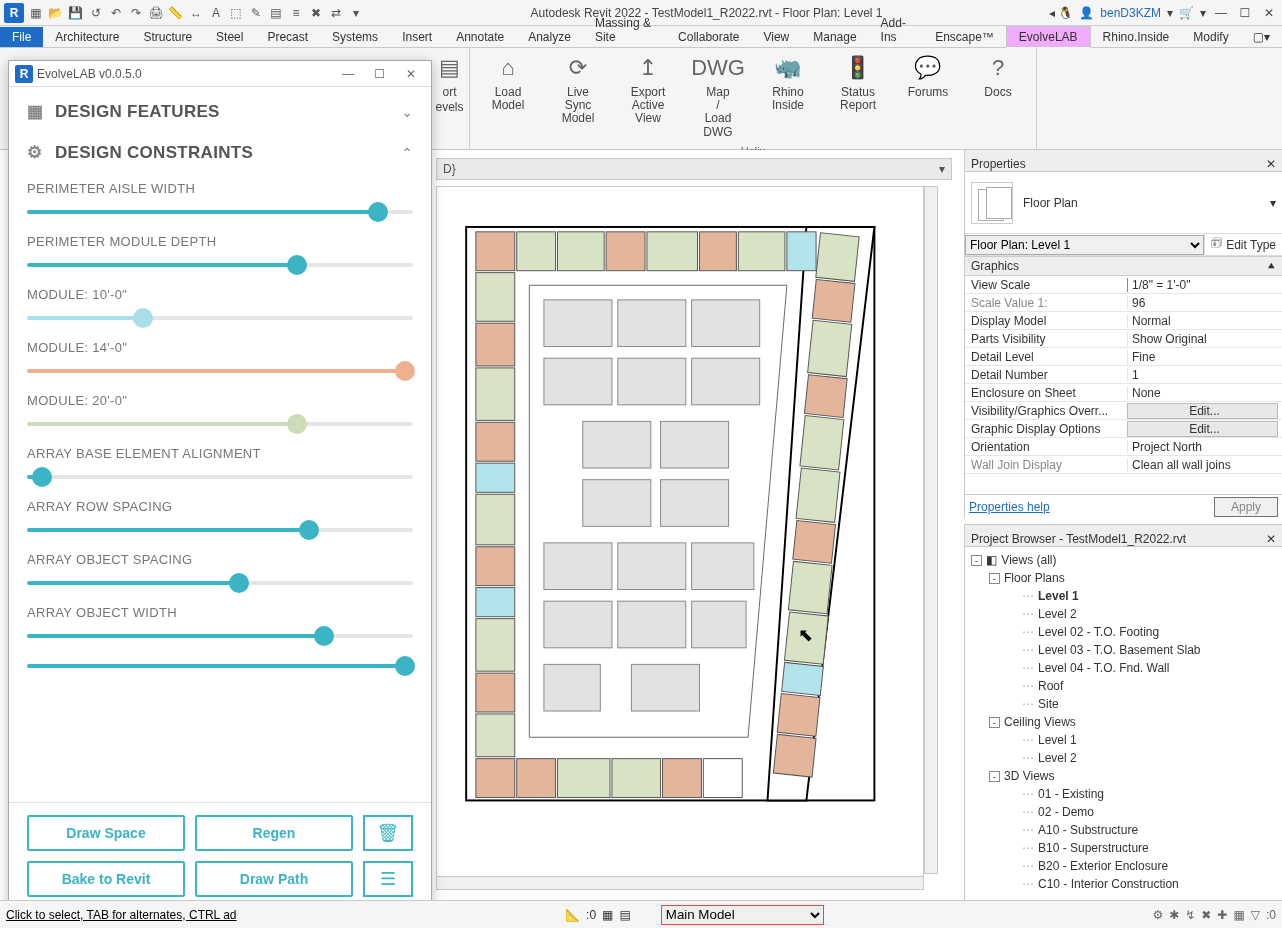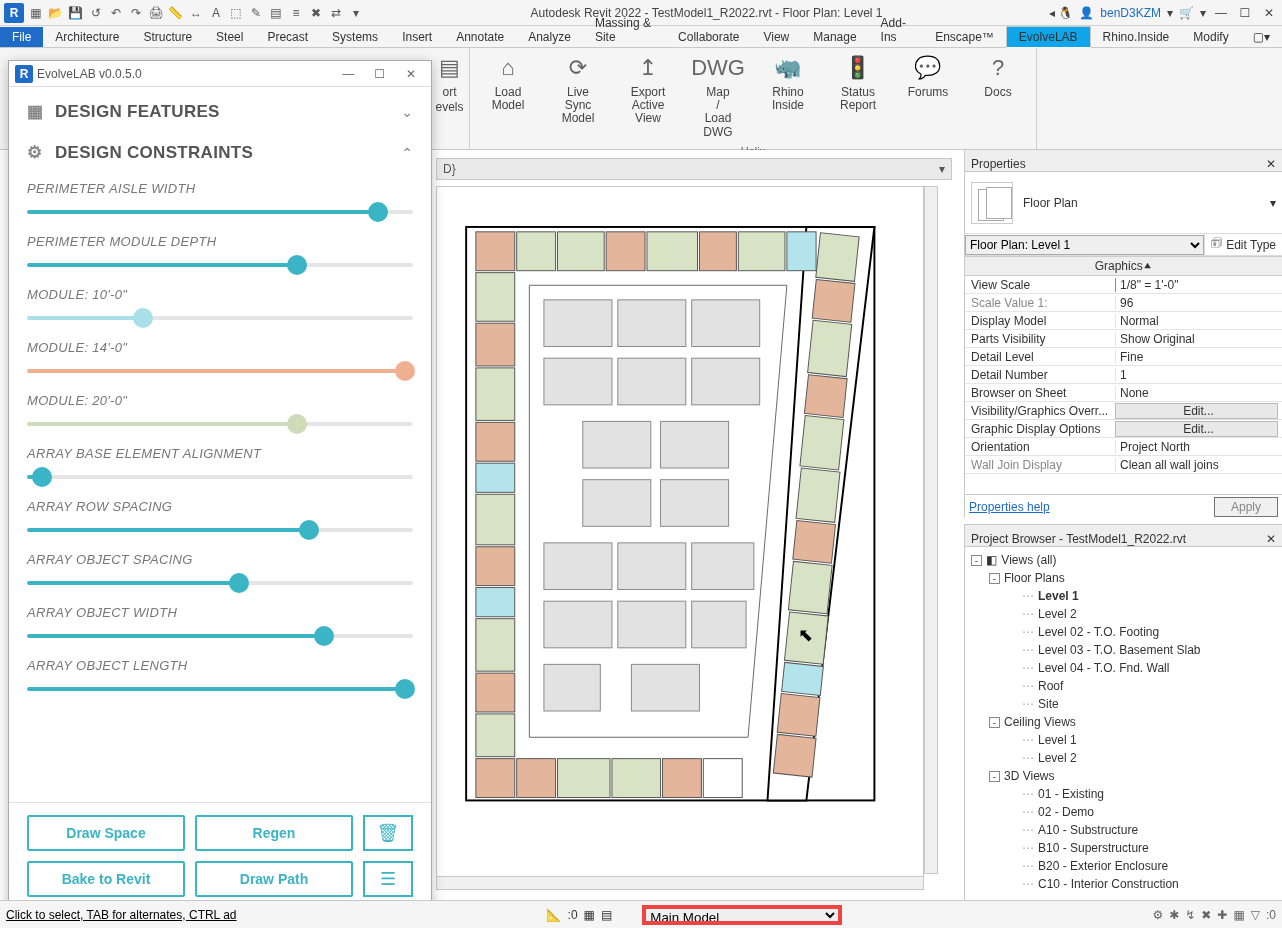--- a/index.html
+++ b/index.html
@@ -9,21 +9,21 @@
 .titlebar .qat { display: flex; gap: 4px; align-items: center;}
 .titlebar .qat span { width: 16px; height: 16px; display:inline-flex; align-items:center; justify-content:center; color:#555;}
 .titlebar .title { flex: 1; text-align: center; color: #444; }
 .titlebar .right { display: flex; gap: 6px; align-items: center; color:#444;}
 .titlebar .wbtn{ width:18px; text-align:center;}
 .r-logo { width: 20px; height:20px; background:#1e6cc7; color:#fff; font-weight:bold; display:inline-flex;align-items:center;justify-content:center; border-radius:2px; margin-right:4px;}
 
 .menutabs { height: 22px; background: #f5f5f5; display:flex; align-items:flex-end; border-bottom:1px solid #c8c8c8; padding-left:0;}
 .menutabs .tab { padding: 3px 12px; color:#333; cursor:default;}
 .menutabs .tab.file { background:#1e6cc7; color:#fff;}
-.menutabs .tab.sel { background:#0ea5e9; border:1px solid #c8c8c8; border-bottom:1px solid #fff; margin-bottom:-1px;}
+.menutabs .tab.sel { background:#f0abfc; border:1px solid #c8c8c8; border-bottom:1px solid #fff; margin-bottom:-1px;}
 
 .ribbon { height: 102px; background:#f5f5f5; border-bottom:1px solid #c8c8c8; display:flex; align-items:stretch; padding-left:430px;}
 .ribbongroup{ border-right:1px solid #d0d0d0; padding:4px 10px 2px 10px; display:flex; flex-direction:column; align-items:center;justify-content:flex-start; gap:2px;}
 .ribbon .bigrow{ display:flex; gap:14px;}
 .ribbon .bigbtn{ display:flex; flex-direction:column; align-items:center; width:56px; gap:2px; color:#444; text-align:center; line-height:1.1;}
 .ribbon .bigbtn .ico{ width:32px;height:32px; display:flex; align-items:center;justify-content:center; font-size:22px; color:#666;}
 .ribbon .grlabel{ margin-top:auto; color:#666; font-size:11px; padding-top:4px;}
 
 .main { position:absolute; top:150px; left:0; right:0; bottom:28px;}
 
@@ -40,22 +40,22 @@
 .panelhead{ height:22px; background:#eee; border-bottom:1px solid #c8c8c8; display:flex; align-items:flex-end; padding:0 6px; justify-content:space-between;}
 .panelhead .close-x{ cursor:default;}
 .typesel{ height:62px; display:flex; align-items:center; padding:6px; gap:10px; border-bottom:1px solid #ddd;}
 .typesel .typeico{ width:42px;height:42px; border:1px solid #ccc; background:#fff; position:relative;}
 .typesel .typeico::before{content:""; position:absolute; left:6px; top:6px; width:24px; height:30px; border:1px solid #aaa;}
 .typesel .typeico::after{content:""; position:absolute; left:14px; top:4px; width:24px; height:30px; border:1px solid #aaa; background:#fff;}
 .editrow{ height:22px; display:flex; align-items:center; border-bottom:1px solid #ddd;}
 .editrow select{ flex:1; height:20px; border:1px solid #aaa; font-size:12px;}
 .editrow .editbtn{ display:flex; align-items:center; gap:4px; padding:0 6px; border-left:1px solid #ddd; height:100%;}
 .propgrid{ flex:1; overflow:auto; font-size:12px;}
-.propgrid .grp{ background:#eee; padding:2px 6px; font-weight:normal; border-top:1px solid #ccc; border-bottom:1px solid #ccc; display:flex; justify-content:center;}
-.propgrid .row{ display:flex; border-bottom:1px solid #e5e5e5; height:18px; align-items:center;}
+.propgrid .grp{ background:#eee; padding:2px 6px; font-weight:normal; border-top:1px solid #ccc; border-bottom:1px solid #ccc; display:flex; justify-content:space-between;}
+.propgrid .row{ display:flex; border-bottom:1px solid #e5e5e5; height:18px; align-items:center;gap:12px;}
 .propgrid .row .k{ width:150px; padding-left:6px; color:#333; white-space:nowrap; overflow:hidden; text-overflow:ellipsis;}
 .propgrid .row .k.dim{ color:#888;}
 .propgrid .row .v{ flex:1; padding-left:4px; border-left:1px solid #e5e5e5;}
 .propgrid .row .v.btn{ background:#e8e8e8; text-align:center; border:1px solid #bbb; margin:1px 4px 1px 0;}
 .propfoot{ display:flex; justify-content:space-between; align-items:center; border-top:1px solid #c8c8c8; height:24px; padding:0 4px;}
 .propfoot .help{ color:#1e6cc7; text-decoration:underline;}
 .propfoot .apply{ border:1px solid #737373; background:#f0f0f0; padding:2px 16px; color:#888;}
 
 .projbrowser{ position:absolute; right:0; bottom:0; width:318px; height:376px; border-left:1px solid #c8c8c8; border-top:1px solid #c8c8c8; display:flex; flex-direction:column; background:#fff;}
 .tree{ flex:1; overflow:auto; padding:4px 2px; font-size:12px;}
@@ -67,33 +67,33 @@
 .evopanel{ position:absolute; left:8px; top:60px; width:424px; height:850px; background:#fff; border:1px solid #aaa; box-shadow:0 3px 12px rgba(0,0,0,0.25); display:flex; flex-direction:column;}
 .evotitle{ height:26px; display:flex; align-items:center; padding:0 6px; border-bottom:1px solid #ddd;}
 .evotitle .r-logo{ width:18px;height:18px;}
 .evotitle .etxt{ flex:1; color:#555;}
 .evotitle .winbtns span{ width:28px; text-align:center; color:#666; display:inline-block;}
 .evobody{ flex:1; overflow:auto; padding:4px 18px 10px 18px;}
 .section{ display:flex; align-items:center; justify-content:space-between; padding:10px 0; color:#555;}
 .section .stitle{ font-size:17px; font-weight:700; letter-spacing:0.3px; display:flex; gap:10px; align-items:center;}
 .section .chev{ color:#888; font-size:14px;}
 .sico{ width:18px; display:inline-block; color:#888;}
-.constraint{ margin:8px 0 14px 0;font-style:italic;}
+.constraint{ margin:8px 0 14px 0;}
 .constraint .clabel{ font-size:13px; color:#777; letter-spacing:0.3px; margin-bottom:8px;}
 .slider{ position:relative; height:16px;}
 .slider .track{ position:absolute; left:0; right:0; top:6px; height:4px; border-radius:2px;}
 .slider .thumb{ position:absolute; top:-2px; width:20px; height:20px; border-radius:50%;}
 .evofoot{ border-top:1px solid #e0e0e0; padding:12px 18px; display:grid; grid-template-columns:1fr 1fr 50px; grid-template-rows:auto auto; gap:10px;}
 .evofoot button{ border:2px solid #3bb4c6; background:#fff; color:#3bb4c6; font-weight:600; padding:8px 0; border-radius:2px; font-size:14px;}
 .evofoot .icobtn{ border:2px solid #3bb4c6; background:#fff; color:#3bb4c6; display:flex; align-items:center; justify-content:center; font-size:18px;}
 
 .statusbar{ position:absolute; left:0; right:0; bottom:0; height:28px; border-top:1px solid #c8c8c8; background:#f5f5f5; display:flex; align-items:center; padding:0 6px; gap:8px;}
 .statusbar .left{ color:#000000; white-space:nowrap; overflow:hidden;text-decoration:underline;}
 .statusbar .mid{ margin-left:auto; display:flex; gap:6px; align-items:center;}
-.statusbar select{ height:20px; border:4px solid #ef4444; width:200px;margin-left:24px;}
+.statusbar select{ height:20px; border:1px solid #ef4444; width:163px;margin-left:24px;}
 .statusbar .righticons{ margin-left:auto; display:flex; gap:6px; color:#666;}
 .cursor{ position:absolute; left:798px; top:624px; font-size:18px; color:#000; pointer-events:none;}
 </style>
 </head>
 <body>
 
 <div class="titlebar">
   <span class="r-logo">R</span>
   <div class="qat">
     <span>▦</span>
@@ -332,21 +332,21 @@
         </div>
         <div class="row">
           <div class="k">Detail Level</div>
           <div class="v">Fine</div>
         </div>
         <div class="row">
           <div class="k">Detail Number</div>
           <div class="v">1</div>
         </div>
         <div class="row">
-          <div class="k">Browser on Sheet</div>
+          <div class="k">Enclosure on Sheet</div>
           <div class="v">None</div>
         </div>
         <div class="row">
           <div class="k">Visibility/Graphics Overr...</div>
           <div class="v btn">Edit...</div>
         </div>
         <div class="row">
           <div class="k">Graphic Display Options</div>
           <div class="v btn">Edit...</div>
         </div>
@@ -550,21 +550,20 @@
           </div>
         </div>
         <div class="constraint">
           <div class="clabel">ARRAY OBJECT WIDTH</div>
           <div class="slider">
             <div class="track" style="background:linear-gradient(to right,#3bb4c6 0%,#3bb4c6 77%,#e5e5e5 77%,#e5e5e5 100%);"></div>
             <div class="thumb" style="left:calc(77% - 10px); background:#3bb4c6;"></div>
           </div>
         </div>
         <div class="constraint">
-          <div class="clabel">ARRAY OBJECT LENGTH</div>
           <div class="slider">
             <div class="track" style="background:linear-gradient(to right,#3bb4c6 0%,#3bb4c6 98%,#e5e5e5 98%,#e5e5e5 100%);"></div>
             <div class="thumb" style="left:calc(98% - 10px); background:#3bb4c6;"></div>
           </div>
         </div>
       </div>
   </div>
   <div class="evofoot">
     <button>Draw Space</button>
     <button>Regen</button>

